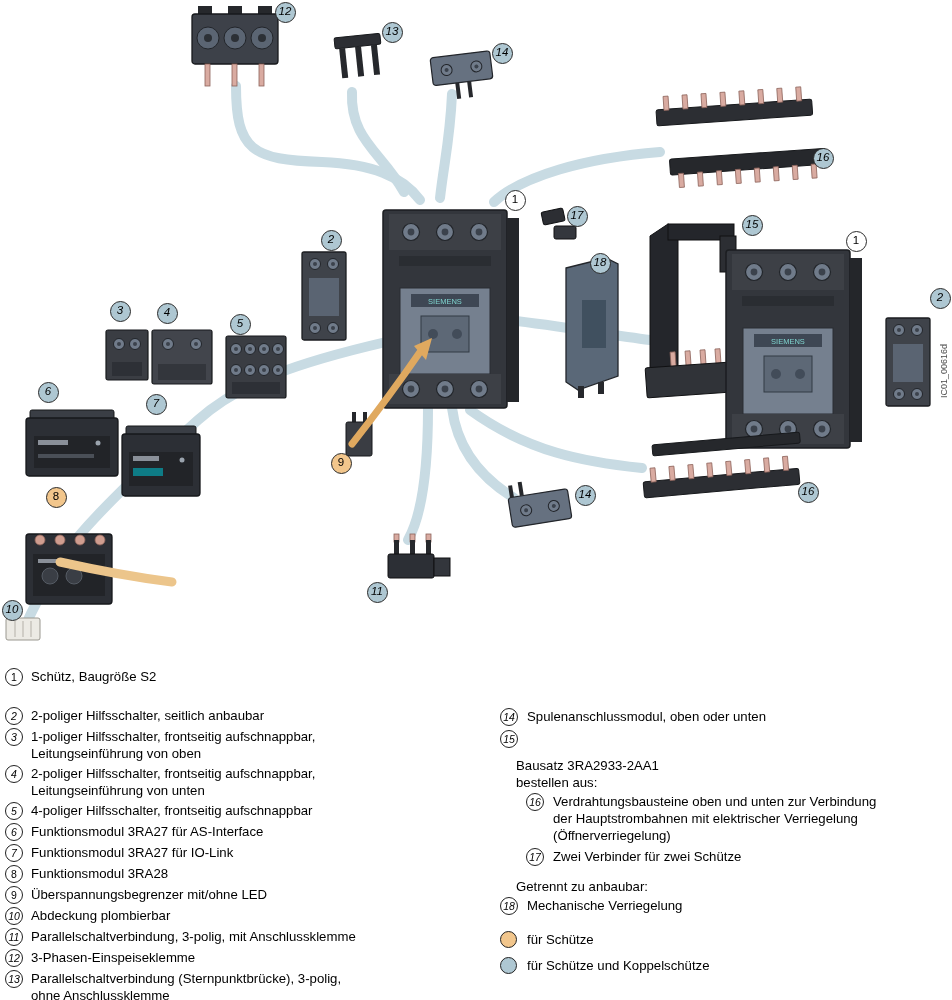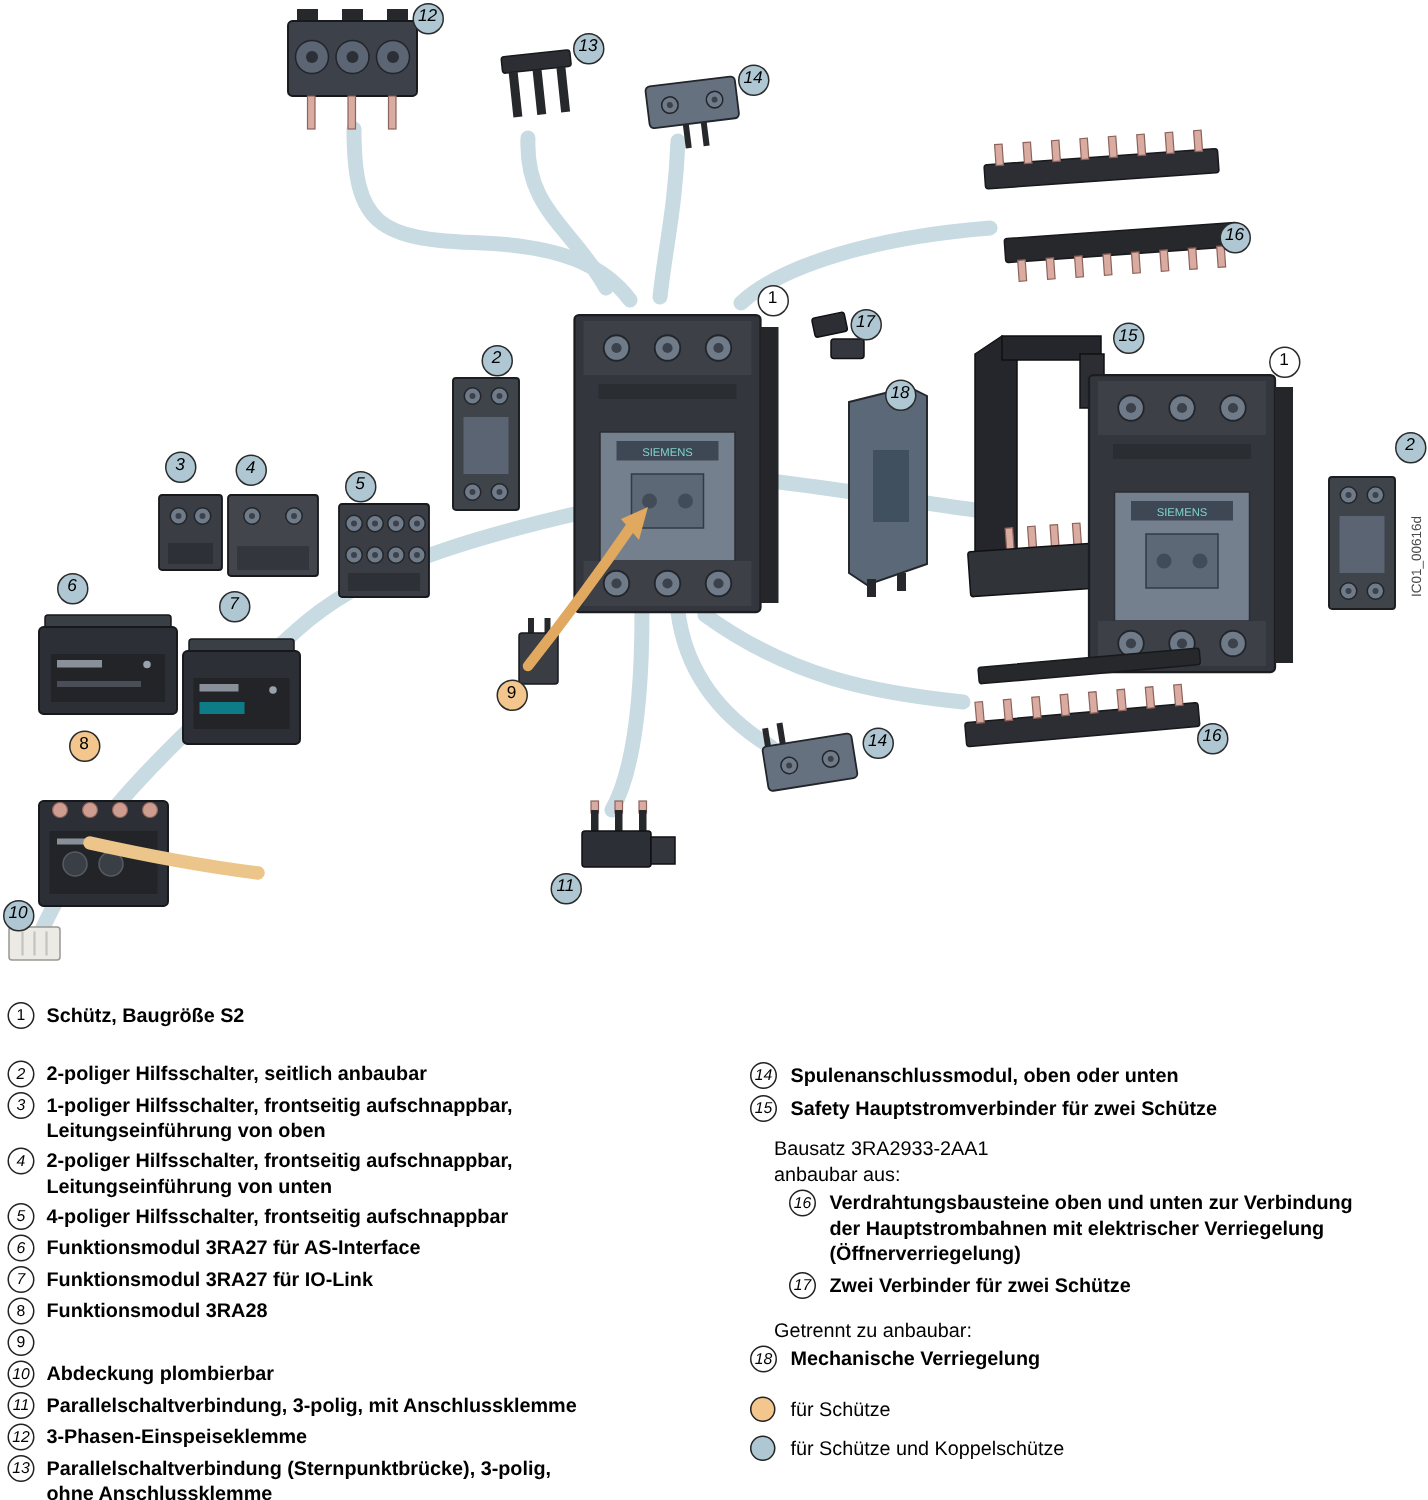--- a/index.html
+++ b/index.html
@@ -19,21 +19,21 @@
   .c-white{background:var(--callout-white);}
   .legend{position:absolute;left:0;top:664px;width:952px;font-size:13.2px;line-height:17px;}
   .legend-left{position:absolute;left:5px;top:4px;width:482px;}
   .l-item{display:flex;gap:8px;margin-bottom:3px;align-items:flex-start;}
   .l-item:first-child{margin-bottom:21px;}
   .lc,.rc{
     flex:0 0 auto;width:18px;height:18px;border:1.2px solid #222;border-radius:50%;
     display:flex;align-items:center;justify-content:center;font-size:10.5px;line-height:1;
     box-sizing:border-box;background:#fff;
   }
-  .l-text,.r-text{white-space:pre-line;font-weight:bold;}
+  .l-text,.r-text{white-space:pre-line;}
   .legend-right{position:absolute;left:500px;top:44px;width:450px;}
   .r-item{display:flex;gap:9px;margin-bottom:4px;align-items:flex-start;}
   .r-head{margin:9px 0 2px 16px;}
   .indent{margin-left:26px;}
   .sep{margin-top:12px;}
   .key{margin-top:16px;}
   .key-row{display:flex;gap:10px;align-items:flex-end;margin-bottom:9px;}
   .kc{width:17px;height:17px;border:1.2px solid #222;border-radius:50%;box-sizing:border-box;flex:0 0 auto;}
 </style>
 </head>
@@ -349,20 +349,21 @@
       <div class="l-item">
         <span class="lc c-blue">7</span>
         <div class="l-text">Funktionsmodul 3RA27 für IO-Link</div>
       </div>
       <div class="l-item">
         <span class="lc c-orange">8</span>
         <div class="l-text">Funktionsmodul 3RA28</div>
       </div>
       <div class="l-item">
         <span class="lc c-orange">9</span>
+        <div class="l-text">Überspannungsbegrenzer mit/ohne LED</div>
       </div>
       <div class="l-item">
         <span class="lc c-blue">10</span>
         <div class="l-text">Abdeckung plombierbar</div>
       </div>
       <div class="l-item">
         <span class="lc c-blue">11</span>
         <div class="l-text">Parallelschaltverbindung, 3-polig, mit Anschlussklemme</div>
       </div>
       <div class="l-item">
@@ -376,25 +377,24 @@
       </div>
     </div>
 
   <div class="legend-right">
     <div class="r-item">
       <span class="rc c-blue">14</span>
       <div class="r-text">Spulenanschlussmodul, oben oder unten</div>
     </div>
     <div class="r-item">
       <span class="rc c-blue">15</span>
-      <div class="r-text">Safety Hauptstromverbinder für zwei Schütze</div>
     </div>
     <div class="r-head">
       <div>Bausatz 3RA2933-2AA1</div>
-      <div>anbaubar aus:</div>
+      <div>bestellen aus:</div>
     </div>
     <div class="r-item indent">
       <span class="rc c-blue">16</span>
       <div class="r-text">Verdrahtungsbausteine oben und unten zur Verbindung
 der Hauptstrombahnen mit elektrischer Verriegelung
 (Öffnerverriegelung)</div>
     </div>
     <div class="r-item indent">
       <span class="rc c-blue">17</span>
       <div class="r-text">Zwei Verbinder für zwei Schütze</div>

